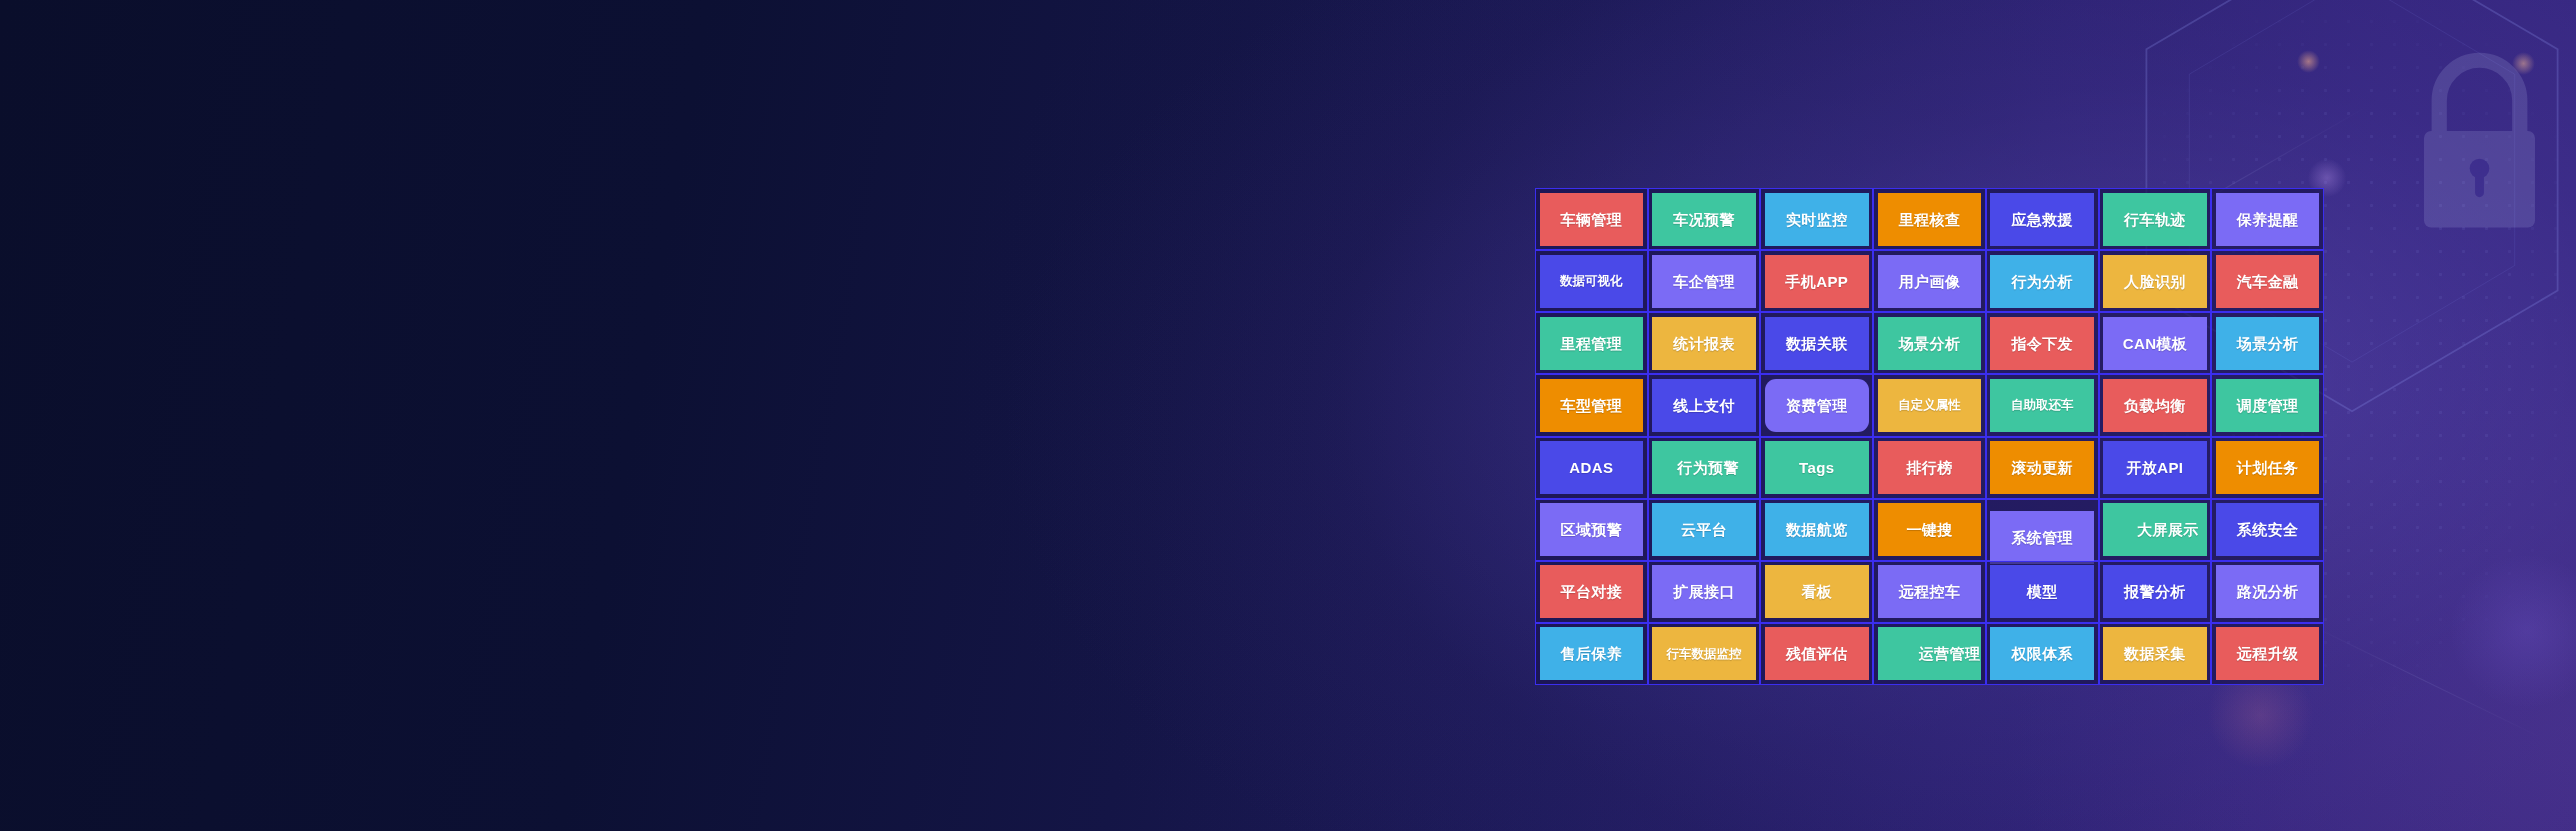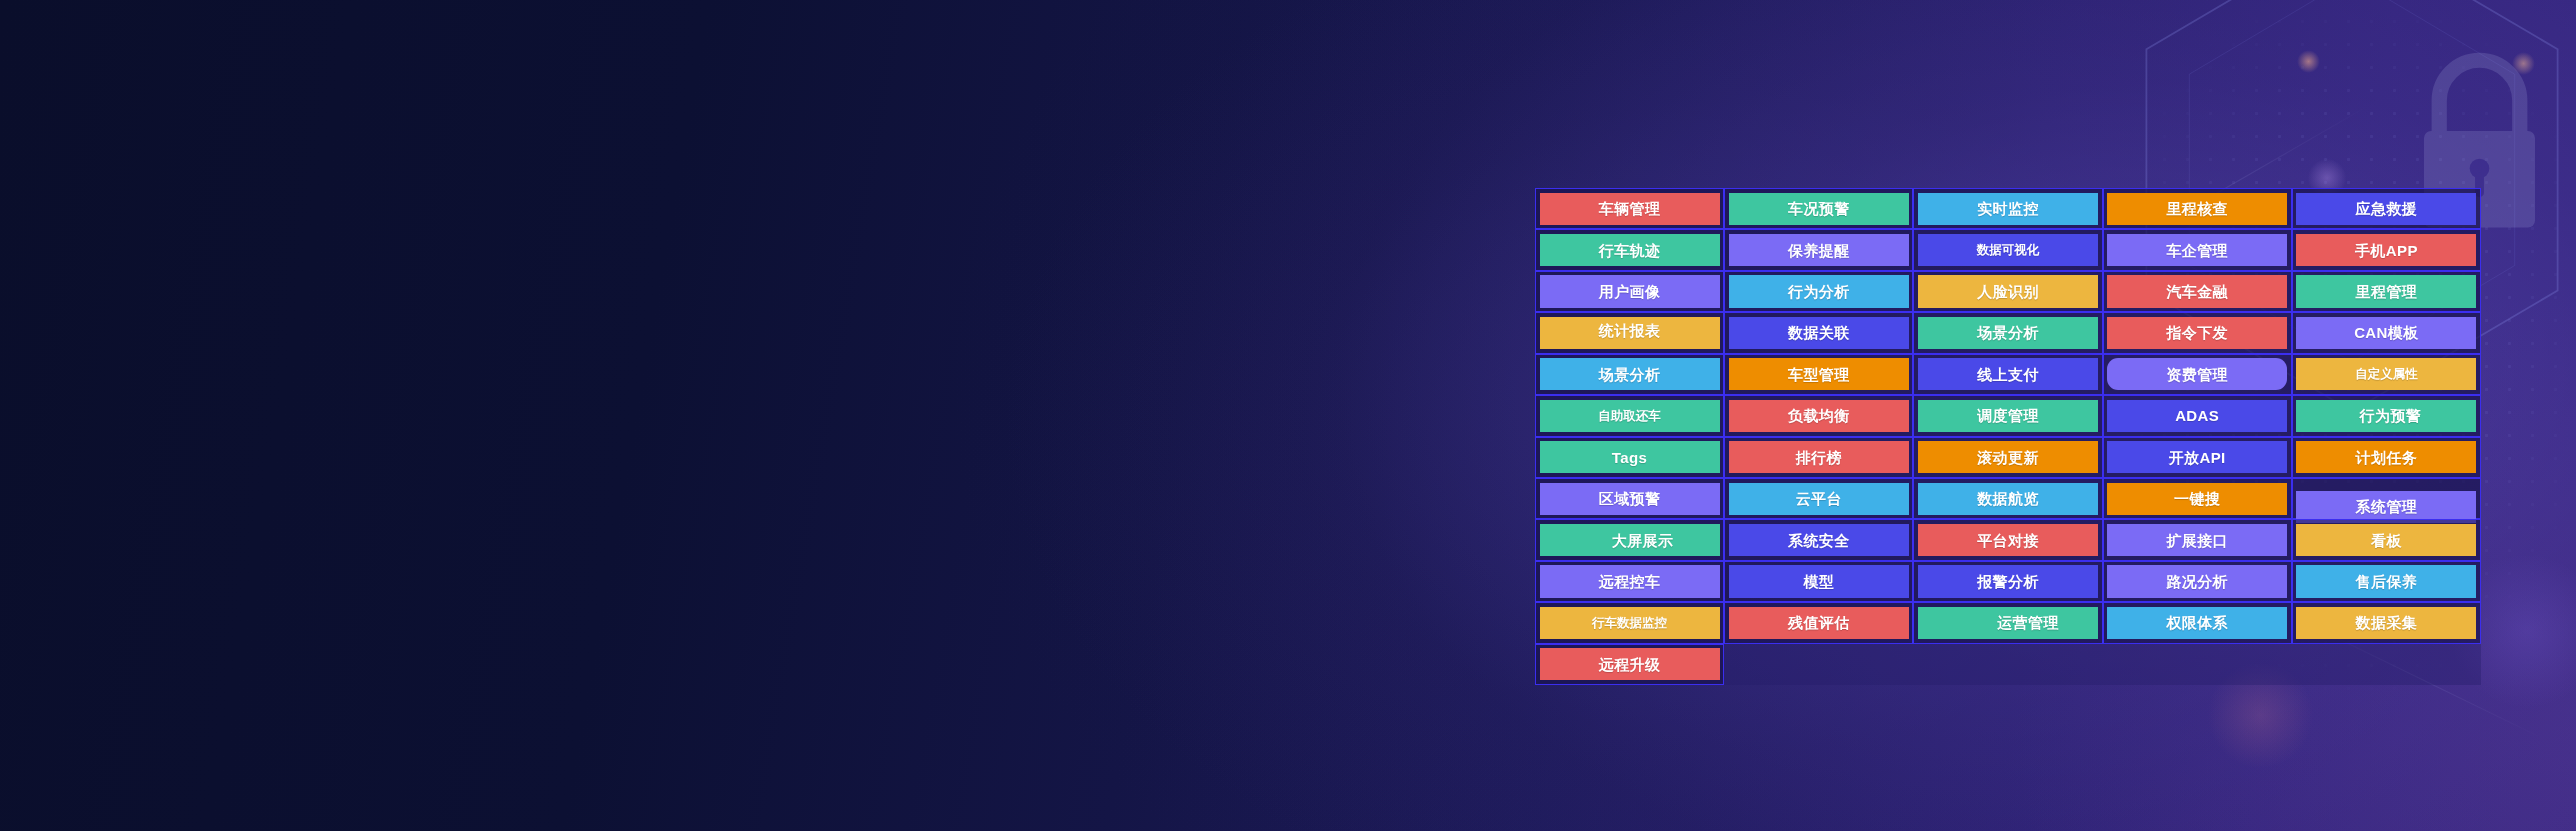--- a/index.html
+++ b/index.html
@@ -49,24 +49,24 @@
 
   .streak { position: absolute; background: linear-gradient(90deg, rgba(255,255,255,0.0), rgba(190,200,255,0.10), rgba(255,255,255,0.0)); height: 0.9px; }
   .streak.s1 { left: 2093px; top: 179px; width: 295px; transform: rotate(-30deg); }
   .streak.s2 { left: 2290px; top: 680px; width: 268px; transform: rotate(26deg); }
 
   
   #grid-panel {
     position: absolute;
     left: 1535px;
     top: 188px;
-    width: 946px;
+    width: 789px;
     height: 497px;
     display: grid;
-    grid-template-columns: repeat(5, 1fr);
+    grid-template-columns: repeat(7, 1fr);
     grid-auto-rows: 1fr;
     background: rgba(36,28,104,0.38);
   }
 
   .tile-cell {
     position: relative;
     border: 1.3px solid #3b2ef0;
     box-sizing: border-box;
     padding: 3.6px;
     display: flex;
@@ -162,21 +162,21 @@
       <div class="tile-cell">
         <div class="tile" style="background: rgb(237, 182, 63); text-align: right;">人脸识别</div>
       </div>
       <div class="tile-cell">
         <div class="tile" style="background: rgb(232, 92, 92);">汽车金融</div>
       </div>
       <div class="tile-cell">
         <div class="tile" style="background: rgb(62, 198, 160);">里程管理</div>
       </div>
       <div class="tile-cell">
-        <div class="tile" style="background: rgb(237, 182, 63); font-family: Liberation Mono, monospace;">统计报表</div>
+        <div class="tile" style="background: rgb(237, 182, 63);">统计报表</div>
       </div>
       <div class="tile-cell">
         <div class="tile" style="background: rgb(74, 73, 232);">数据关联</div>
       </div>
       <div class="tile-cell">
         <div class="tile" style="background: rgb(62, 198, 160);">场景分析</div>
       </div>
       <div class="tile-cell">
         <div class="tile" style="background: rgb(232, 92, 92);">指令下发</div>
       </div>

